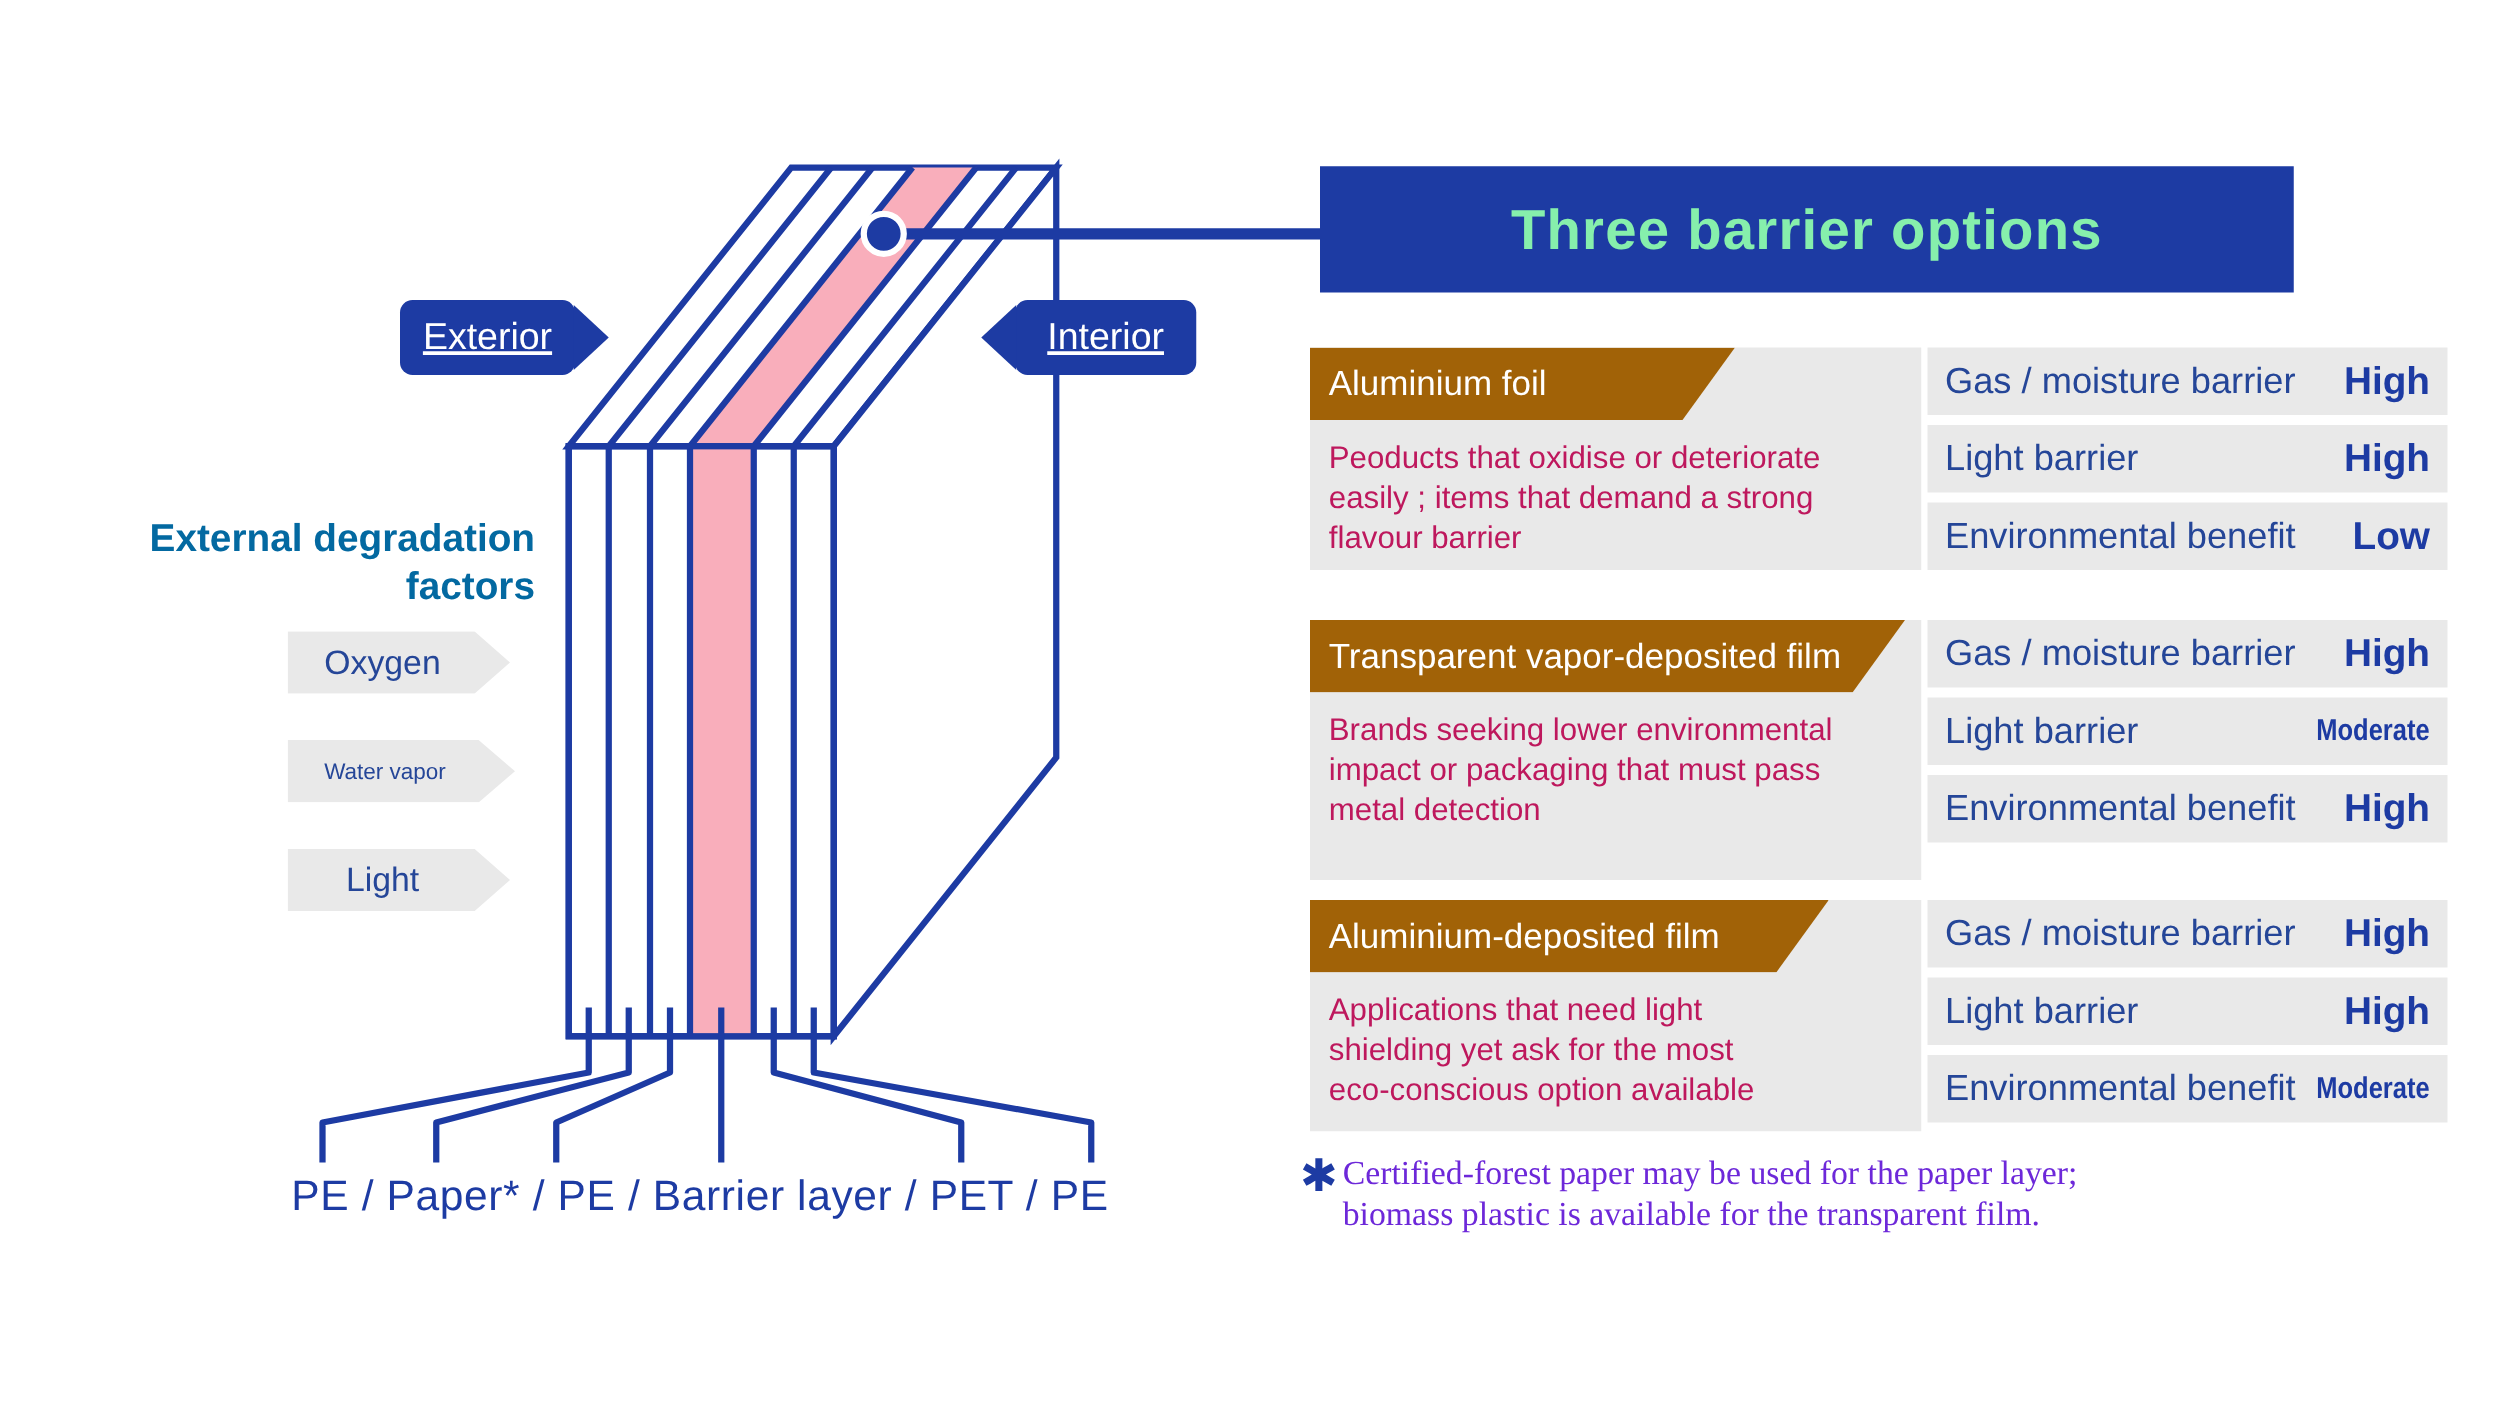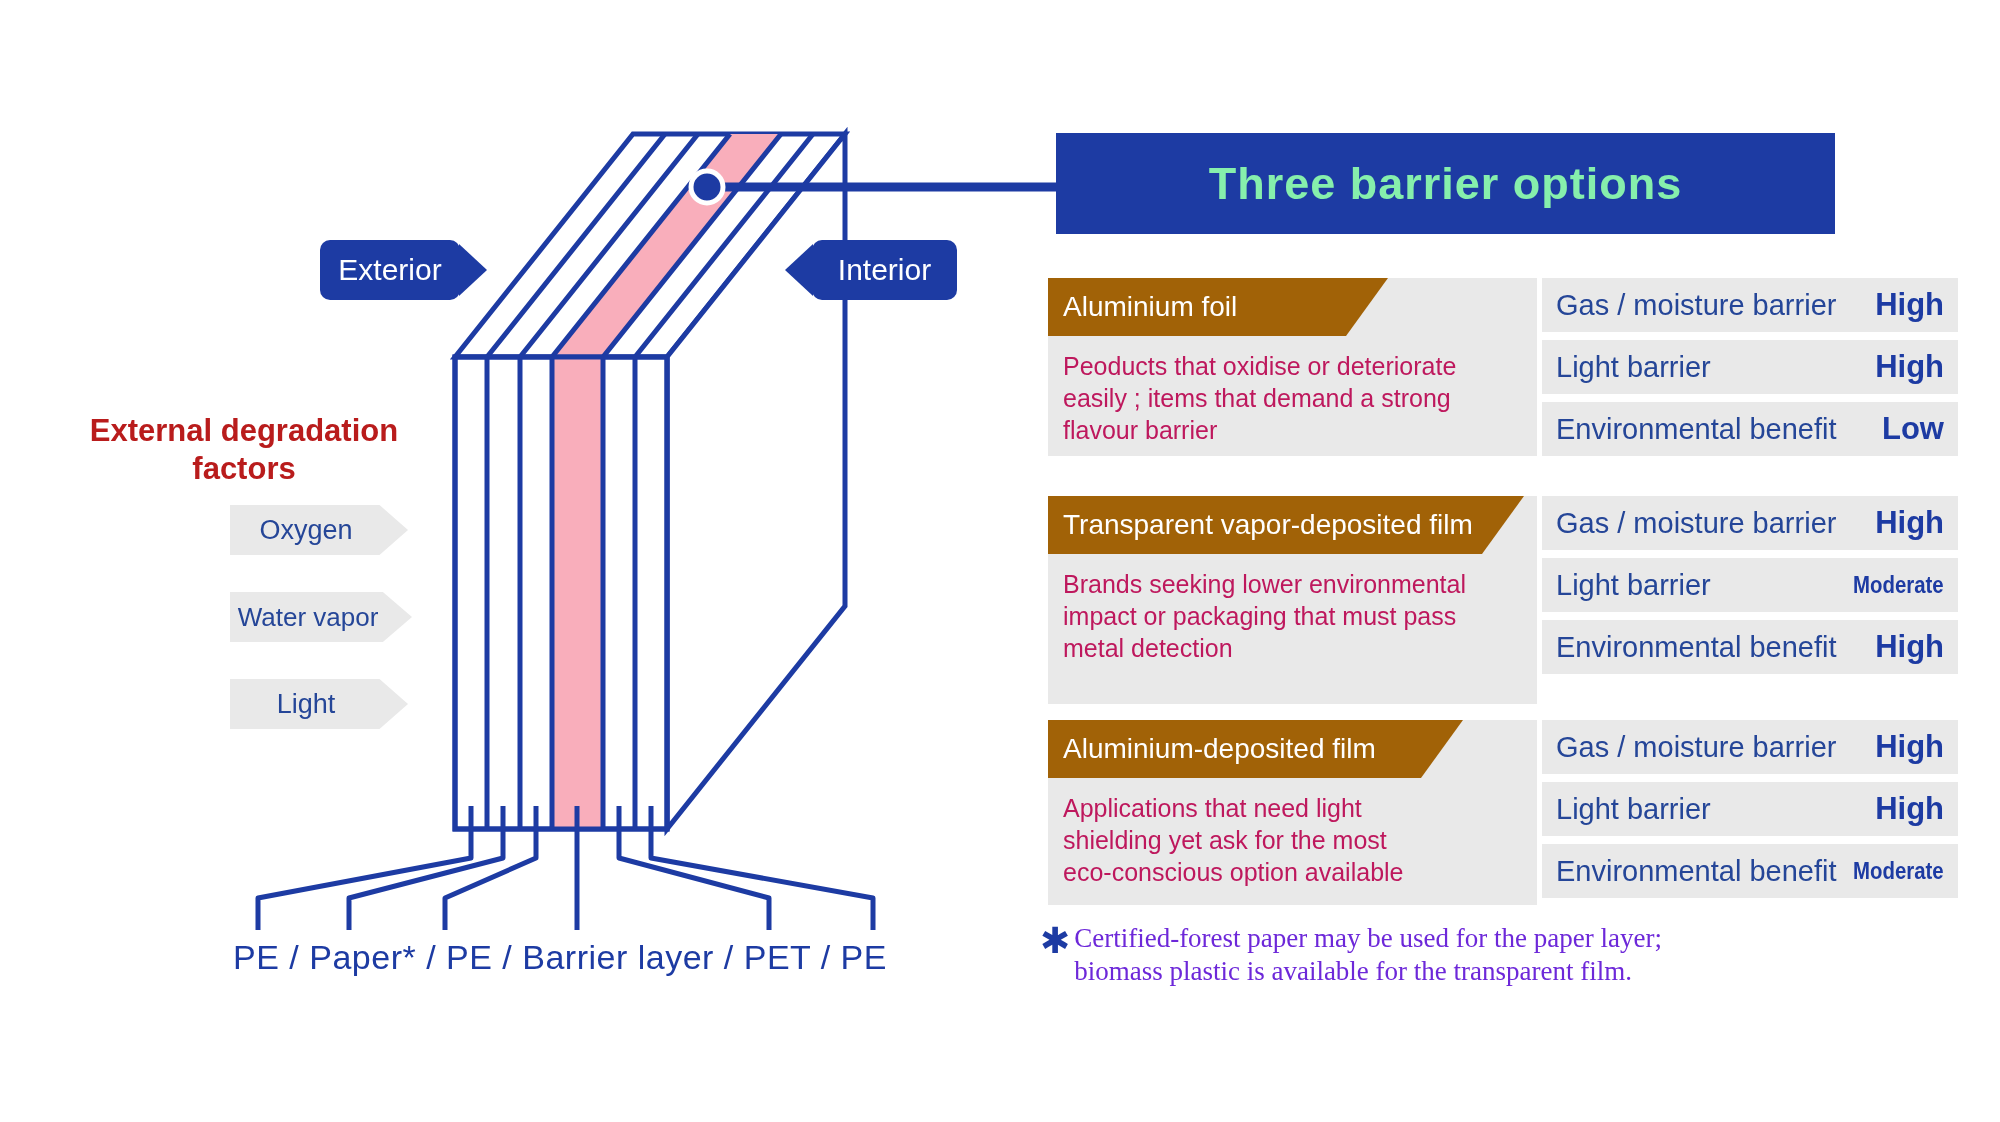--- a/index.html
+++ b/index.html
@@ -7,40 +7,40 @@
     position:relative;width:2000px;height:1122px;background:#ffffff;overflow:hidden;
     font-family:"Liberation Sans","DejaVu Sans",sans-serif;color:#254698;
   }
   .abs{position:absolute;}
   svg{display:block;}
 
   
   .side-tag{
     position:absolute;height:60px;background:#1d3ba3;color:#ffffff;
     border-radius:10px;display:flex;align-items:center;justify-content:center;
-    font-size:30px;z-index:3;
+    font-size:30px;z-index:3;text-decoration:underline;
   }
   .side-tag .tip{position:absolute;top:50%;width:0;height:0;border-top:26px solid transparent;border-bottom:26px solid transparent;transform:translateY(-50%);}
   .tag-exterior{left:320px;top:240px;width:140px;}
   .tag-exterior .tip{right:-27px;border-left:28px solid #1d3ba3;}
   .tag-interior{left:812px;top:240px;width:145px;}
   .tag-interior .tip{left:-27px;border-right:28px solid #1d3ba3;}
 
   .degradation-title{
-    position:absolute;left:60px;top:412px;width:368px;text-align:center;
-    font-size:31px;font-weight:bold;line-height:38px;color:#b91c1c;z-index:3;
+    position:absolute;left:60px;top:412px;width:368px;text-align:right;
+    font-size:31px;font-weight:bold;line-height:38px;color:#0369a1;z-index:3;
   }
   .factor-tag{
     position:absolute;left:230px;height:50px;background:#e9e9e9;color:#254698;
     display:flex;align-items:center;justify-content:center;font-size:27px;
     clip-path:polygon(0 0,84% 0,100% 50%,84% 100%,0 100%);
     padding-right:26px;box-sizing:border-box;z-index:3;
   }
   .factor-oxygen{top:505px;width:178px;}
-  .factor-water{top:592px;width:182px;font-size:26px;}
+  .factor-water{top:592px;width:182px;font-size:18px;}
   .factor-light{top:679px;width:178px;}
 
   .layer-caption{
     position:absolute;left:170px;top:938px;width:780px;text-align:center;
     font-size:34px;color:#1d3ba3;letter-spacing:0.5px;z-index:3;
   }
 
   
   .title-box{
     position:absolute;left:1056px;top:133px;width:779px;height:101px;background:#1d3ba3;

